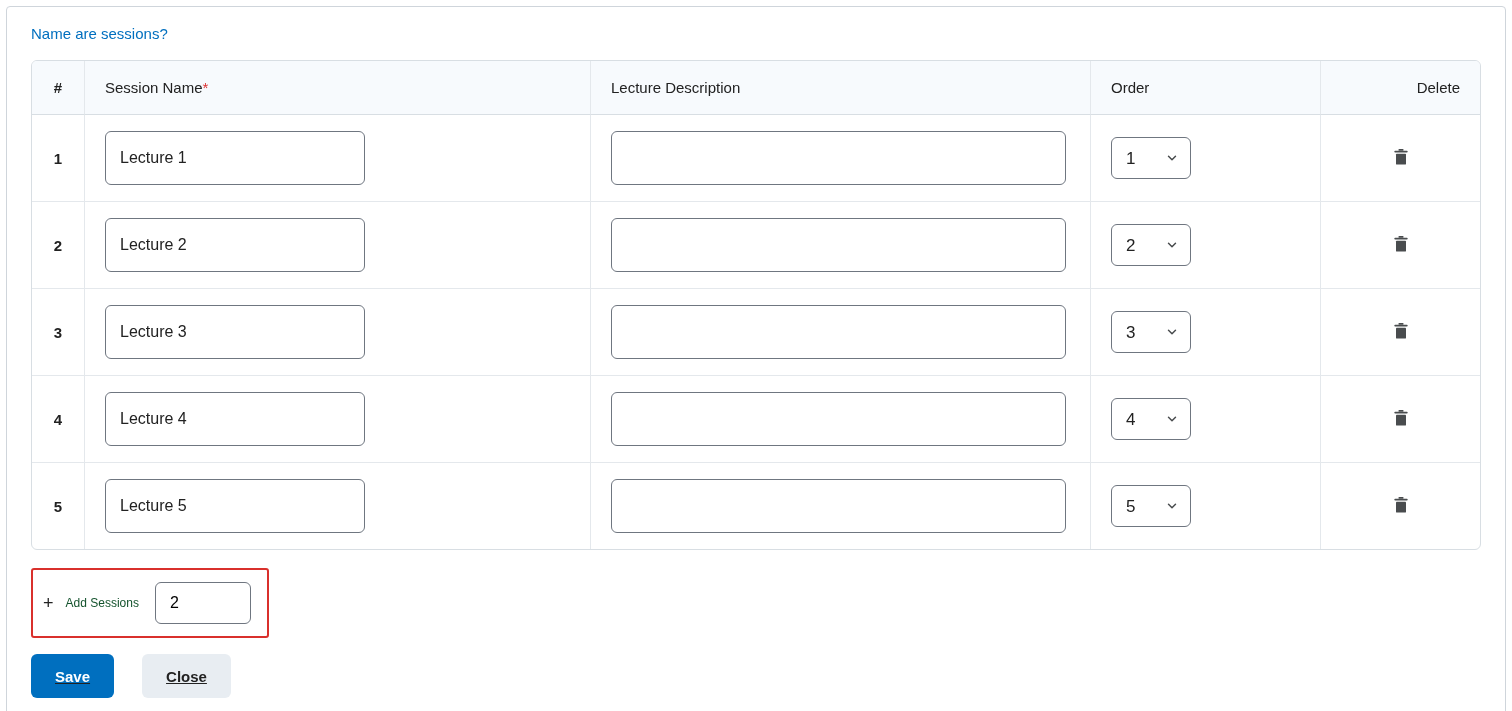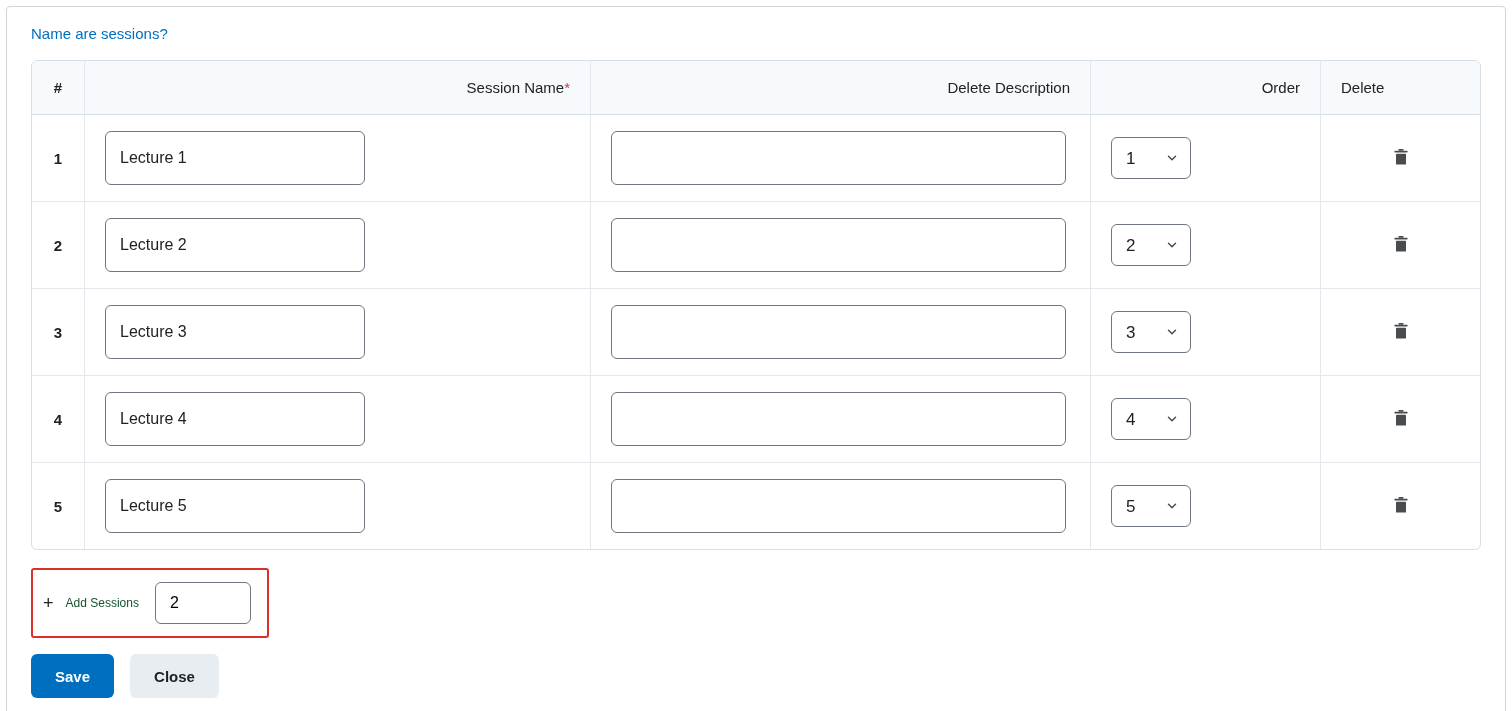--- a/index.html
+++ b/index.html
@@ -1,27 +1,27 @@
 <!DOCTYPE html>
 <html><head>
   <meta charset="utf-8">
   <style>
     * { box-sizing: border-box; margin: 0; padding: 0; }
     body { font-family: -apple-system, "Segoe UI", Arial, sans-serif; font-size: 15px; color: #222; background: #fff; }
     .panel { border: 1px solid #cfd5db; border-radius: 4px; margin: 6px; padding: 18px 24px 24px; }
     h1 { font-size: 28px; font-weight: 400; margin: 4px 0 16px 2px; color: #222; }
     .help-link { color: #006fbf; font-size: 15px; text-decoration: none; cursor: pointer; display: inline-block; margin-bottom: 18px; }
     table { width: 100%; border-collapse: separate; border-spacing: 0; border: 1px solid #d8dee3; border-radius: 6px; overflow: hidden; }
-    th { background: #f7fafd; font-weight: 400; font-size: 15px; color: #222; padding: 18px 20px; text-align: right; border-bottom: 1px solid #d8dee3; }
+    th { background: #f7fafd; font-weight: 400; font-size: 15px; color: #222; padding: 18px 20px; text-align: left; border-bottom: 1px solid #d8dee3; }
     th + th, td + td { border-left: 1px solid #e4e8ec; }
     th.num-col, td.num-col { width: 52px; text-align: center; padding-left: 0; padding-right: 0; font-weight: 600; }
     th.name-col { width: auto; }
     th.desc-col { width: 500px; }
     th.order-col { width: 230px; }
-    th.del-col { width: 160px; text-align: left; }
+    th.del-col { width: 160px; text-align: right; }
     td { padding: 16px 20px; border-top: 1px solid #e4e8ec; vertical-align: middle; }
     tr:first-child td { border-top: none; }
     td.del-col { text-align: center; }
     .req { color: #d33; }
     .text-input {
       width: 260px; height: 54px; border: 1px solid #6f7680; border-radius: 6px;
       padding: 0 14px; font-size: 16px; color: #222; background: #fff;
     }
     .desc-input { width: 100%; max-width: 455px; }
     .select-wrap { position: relative; display: inline-block; }
@@ -38,42 +38,42 @@
       border: 2px solid #d9302c; border-radius: 3px;
       padding: 12px 16px 12px 10px; margin-top: 18px;
     }
     .add-link { display: inline-flex; align-items: center; gap: 12px; cursor: pointer; }
     .plus { font-size: 18px; font-weight: 400; color: #222; }
     .add-text { color: #14532d; font-size: 12px; }
     .qty-input {
       width: 96px; height: 42px; border: 1px solid #6f7680; border-radius: 6px;
       padding: 0 14px; font-size: 16px; background: #fff;
     }
-    .button-row { margin-top: 16px; display: flex; gap: 16px; }
+    .button-row { margin-top: 16px; display: flex; gap: 28px; text-decoration: underline; }
     .btn {
       height: 44px; padding: 0 24px; border-radius: 6px; font-size: 15px; font-weight: 600;
       border: none; cursor: pointer;
     }
     .btn-primary { background: #006fbf; color: #fff; }
     .btn-secondary { background: #e8edf2; color: #222; }
   </style>
 </head>
 <body>
 
 <div class="panel">
   <a class="help-link">Name are sessions?</a>
 
   <table>
     <thead>
       <tr>
         <th class="num-col">#</th>
         <th class="name-col">
           <span>Session Name</span><span class="req">*</span>
         </th>
-        <th class="desc-col">Delete Description</th>
+        <th class="desc-col">Lecture Description</th>
         <th class="order-col">Order</th>
         <th class="del-col">Delete</th>
       </tr>
     </thead>
     <tbody id="rows-body">
   <tr>
     <td class="num-col">1</td>
     <td>
       <input class="text-input" type="text" value="Lecture 1" style="">
     </td>

